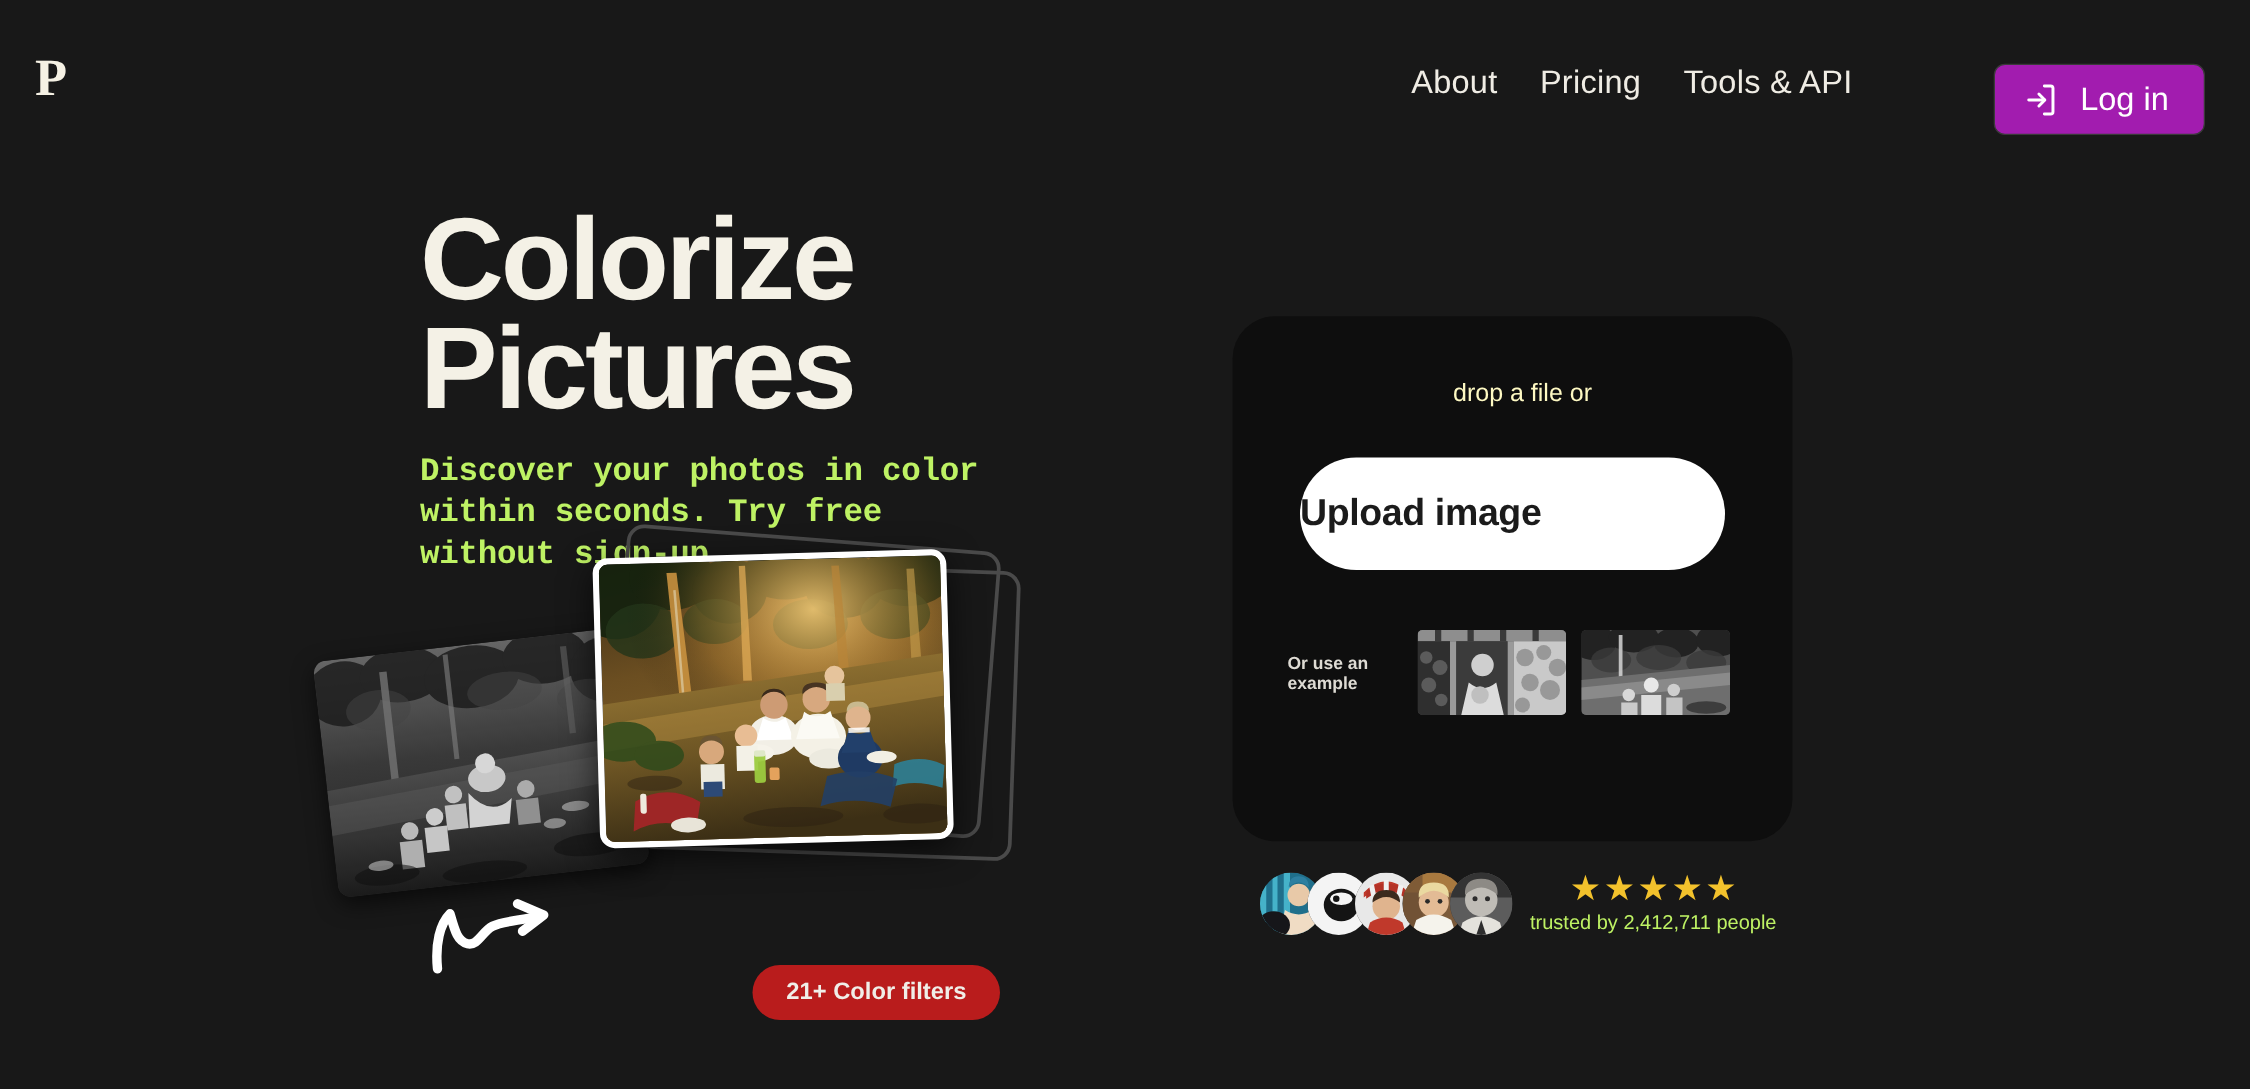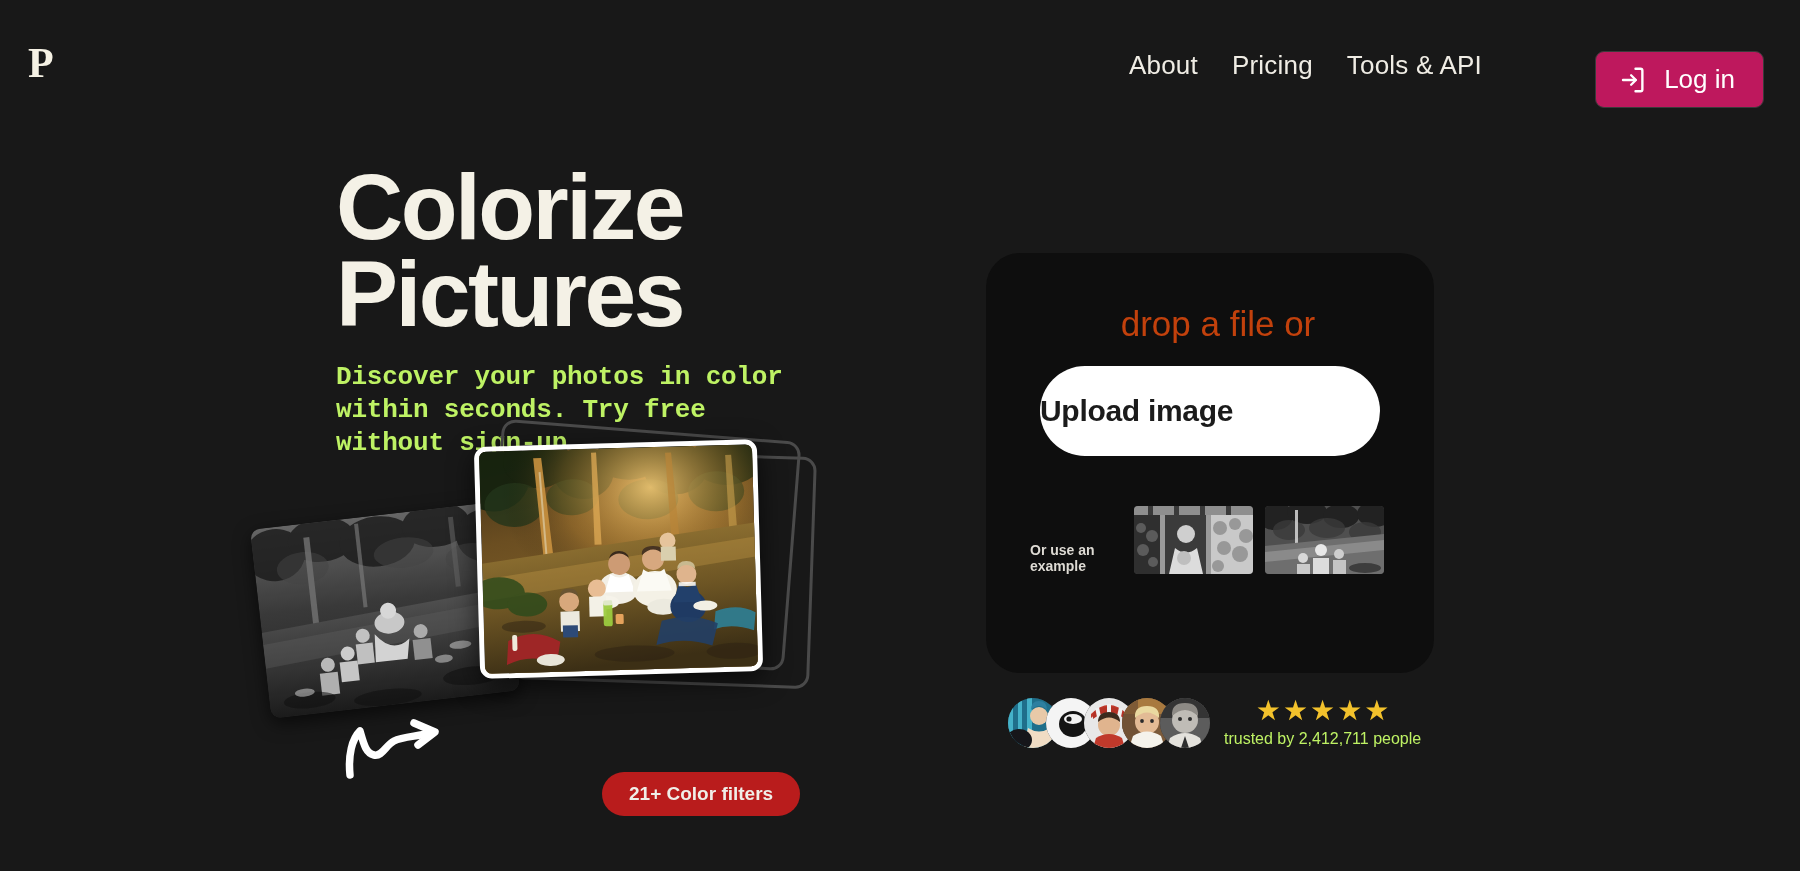--- a/index.html
+++ b/index.html
@@ -65,21 +65,21 @@
     position: absolute;
     right: 36px;
     top: 51px;
     height: 57px;
     display: flex;
     align-items: center;
     gap: 16px;
     padding: 0 28px 0 22px;
     border: 1px solid #3a3a3a;
     border-radius: 9px;
-    background: #be185d;
+    background: #a21caf;
     cursor: pointer;
   }
 
   .login-label {
     font-size: 26px;
     font-weight: 400;
     color: #ffffff;
     font-family: "Liberation Sans", sans-serif;
     white-space: nowrap;
   }
@@ -201,23 +201,23 @@
     height: 420px;
     background: #0e0e0e;
     border-radius: 34px;
   }
 
   .drop-text {
     position: absolute;
     top: 51px;
     left: 16px; right: 0;
     text-align: center;
-    font-size: 35px;
+    font-size: 20px;
     font-weight: 400;
-    color: #c2410c;
+    color: #fef9c3;
   }
 
   .upload-btn {
     position: absolute;
     top: 113px;
     left: 54px;
     width: 340px;
     height: 90px;
     background: #ffffff;
     border-radius: 45px;
@@ -235,21 +235,21 @@
     letter-spacing: -0.3px;
   }
 
   .examples-row {
     position: absolute;
     top: 249px;
     left: 44px;
     right: 44px;
     height: 72px;
     display: flex;
-    align-items: flex-end;
+    align-items: center;
     gap: 12px;
   }
 
   .examples-label {
     font-size: 14px;
     font-weight: 700;
     line-height: 1.15;
     color: #dedbd4;
     width: 88px;
     flex: 0 0 auto;

